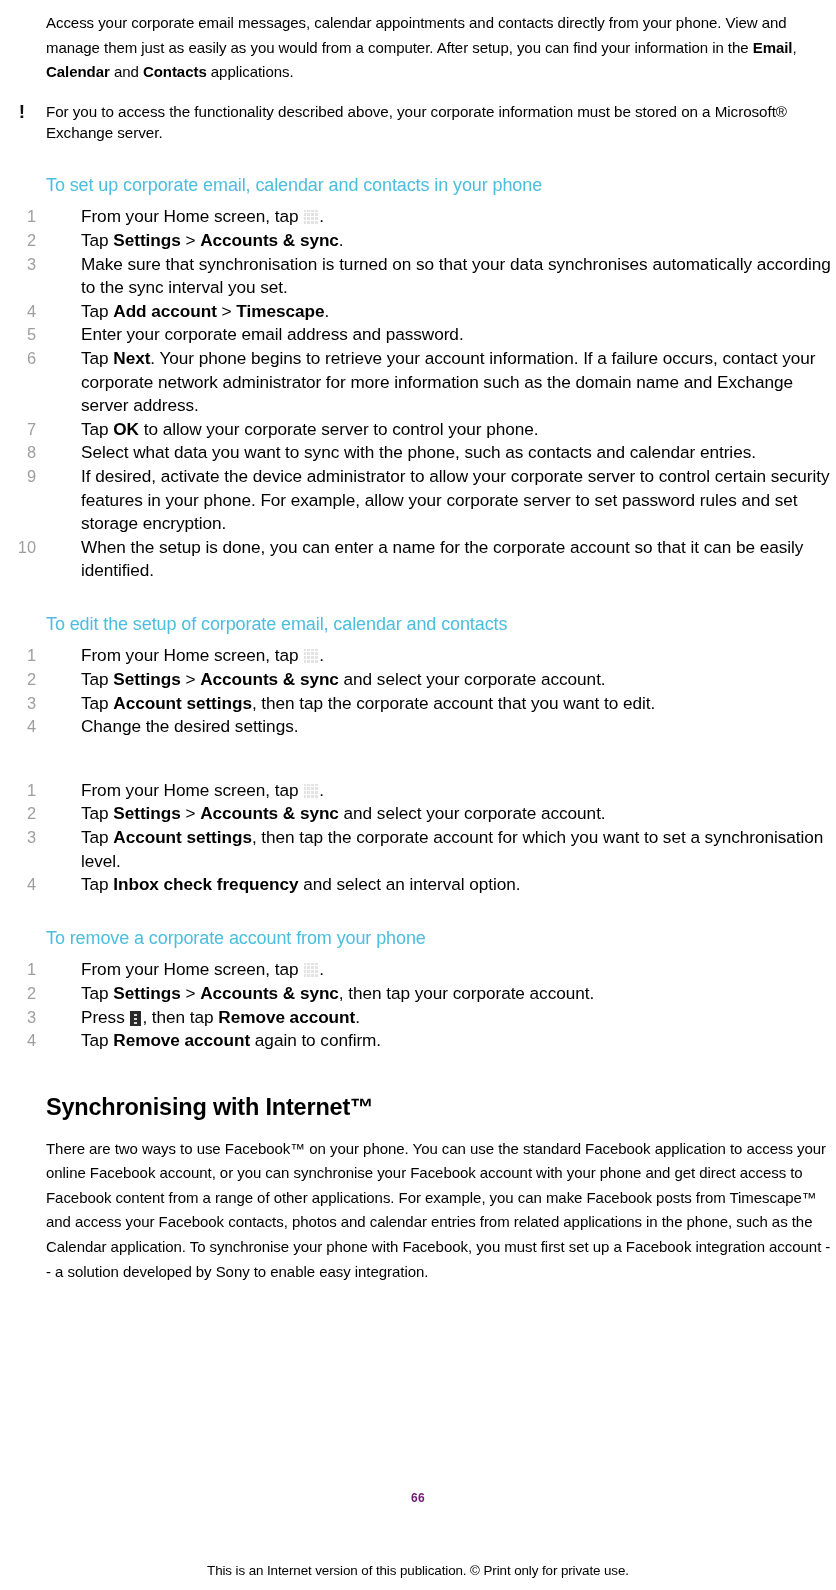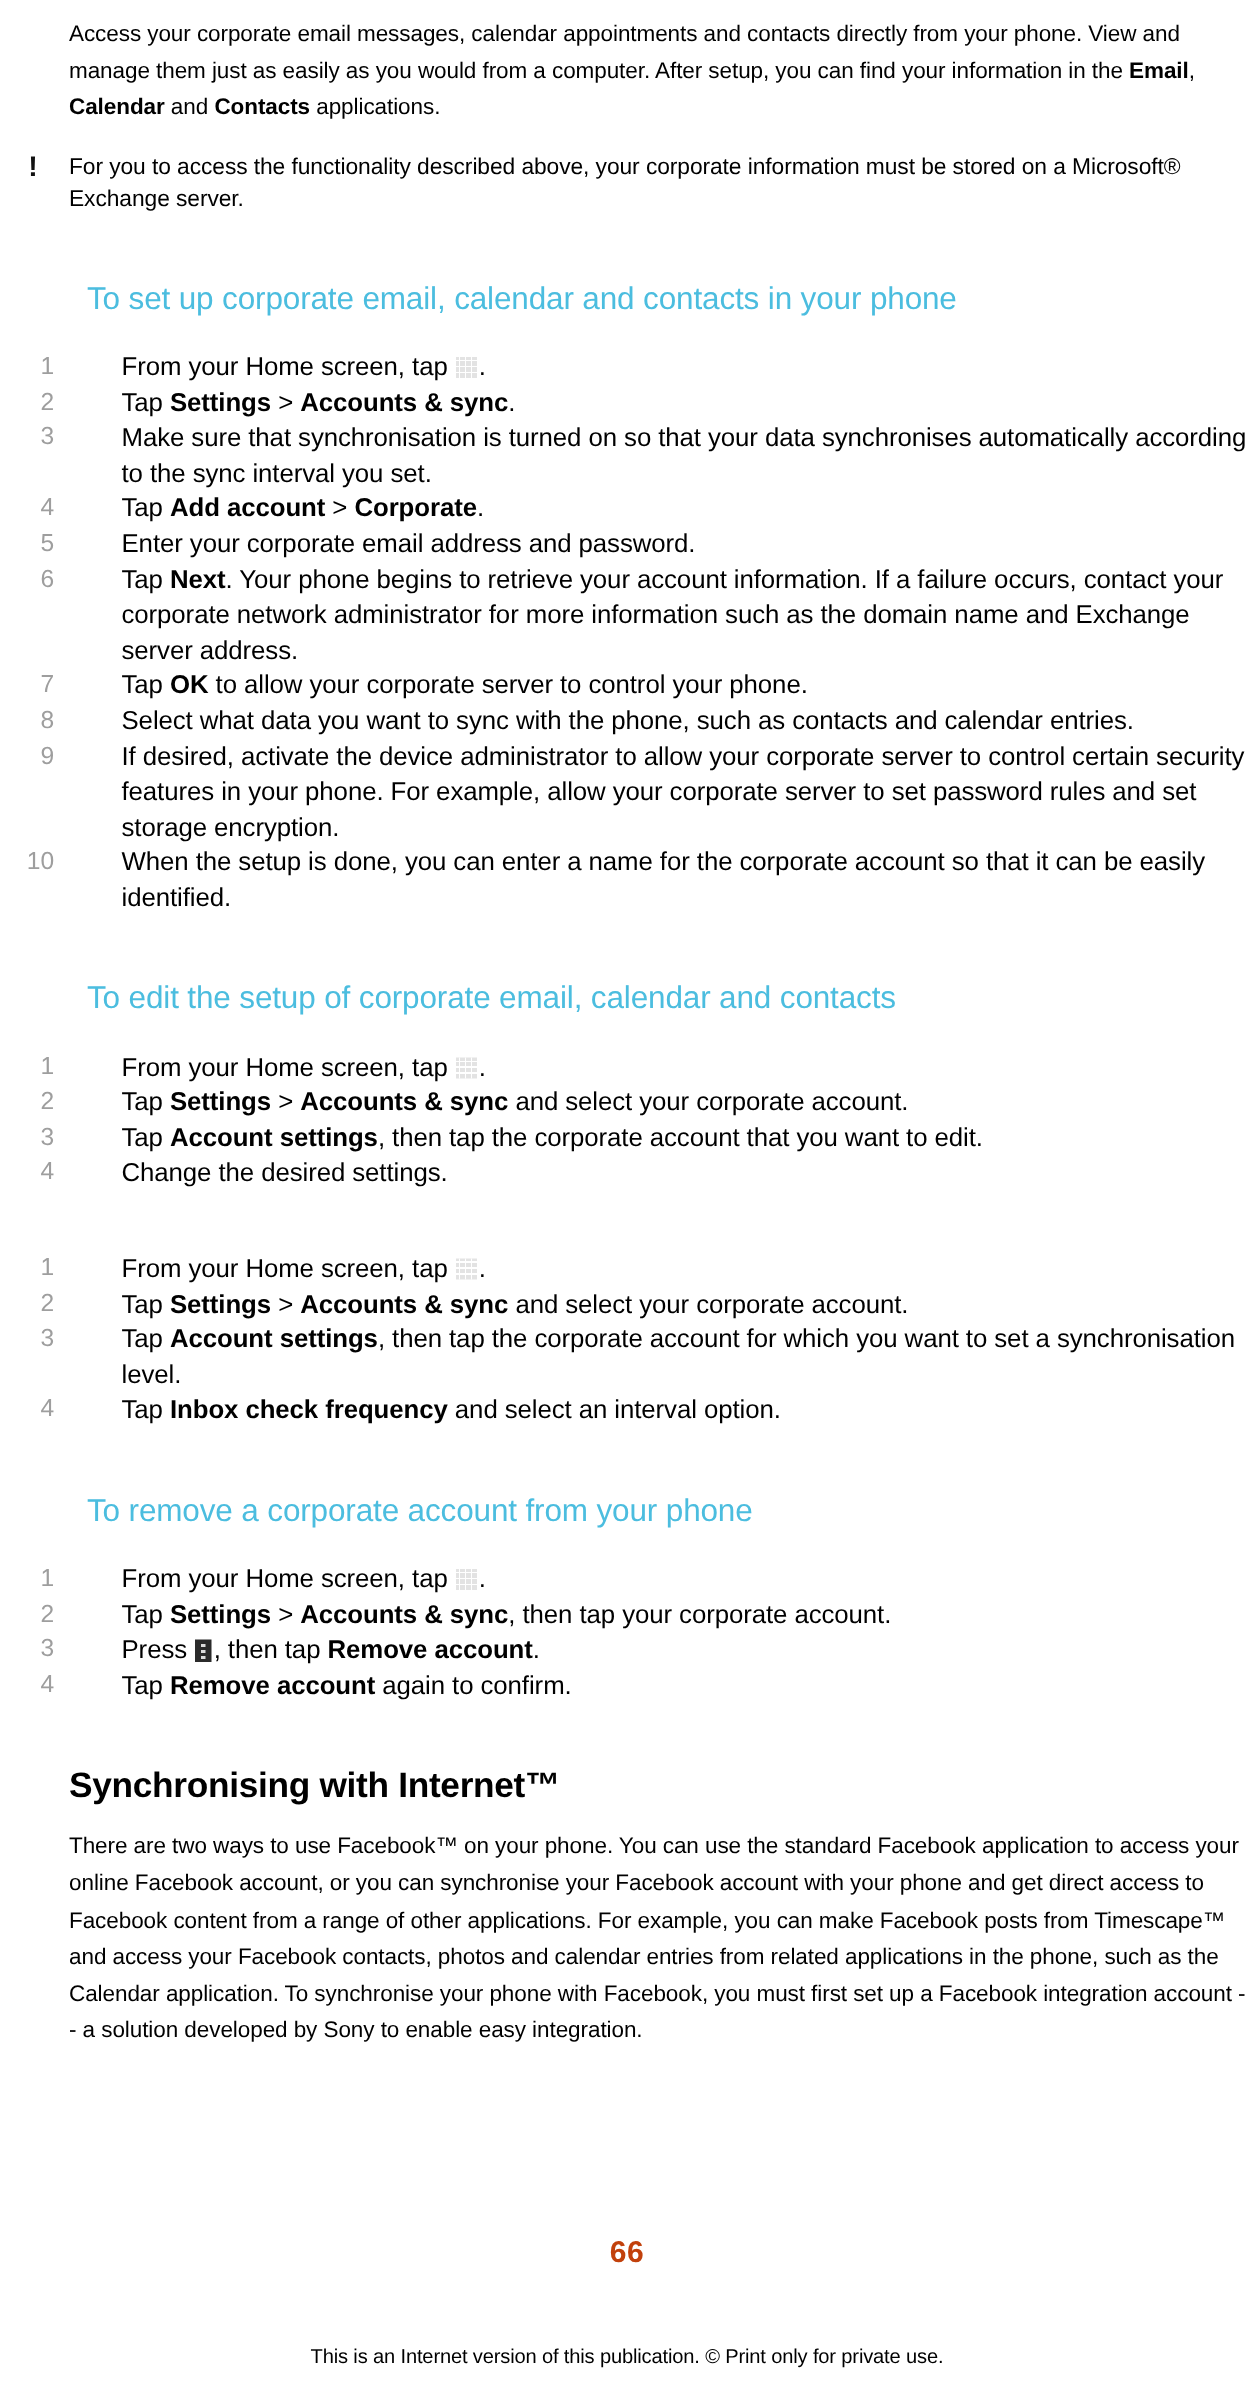--- a/index.html
+++ b/index.html
@@ -30,25 +30,25 @@
     letter-spacing: -0.2px;
     line-height: 1.1;
     margin: 0;
     padding-top: 1px;
     color: #000;
   }
   .h1.second {
     padding-top: 0;
   }
   .h3 {
-    font-size: 21px;
+    font-size: 18px;
     font-weight: normal;
     color: #4BBDDF;
     line-height: 1.2;
-    margin: 12px;
+    margin: 0;
     letter-spacing: -0.1px;
   }
 
   
   .body-p {
     font-size: 15px;
     line-height: 24.6px;
     margin: 0;
     color: #000;
     letter-spacing: -0.05px;
@@ -143,22 +143,22 @@
   .sp-before-h1b   { height: 42px; }
   .sp-after-h1b    { height: 16px; }
 
   
   .page-number {
     position: absolute;
     left: 0;
     right: 0;
     top: 1491px;
     text-align: center;
-    color: #c2410c;
-    font-size: 20px;
+    color: #701a75;
+    font-size: 12px;
     font-weight: bold;
     letter-spacing: 0.3px;
   }
   .footer-note {
     position: absolute;
     left: 0;
     right: 0;
     top: 1563px;
     text-align: center;
     color: #000000;
@@ -194,21 +194,21 @@
       <li>
         <span class="li-num">2</span>
         <span class="li-text">Tap <b>Settings</b> &gt; <b>Accounts &amp; sync</b>.</span>
       </li>
       <li>
         <span class="li-num">3</span>
         <span class="li-text">Make sure that synchronisation is turned on so that your data synchronises automatically according to the sync interval you set.</span>
       </li>
       <li>
         <span class="li-num">4</span>
-        <span class="li-text">Tap <b>Add account</b> &gt; <b>Corporate</b>.</span>
+        <span class="li-text">Tap <b>Add account</b> &gt; <b>Timescape</b>.</span>
       </li>
       <li>
         <span class="li-num">5</span>
         <span class="li-text">Enter your corporate email address and password.</span>
       </li>
       <li>
         <span class="li-num">6</span>
         <span class="li-text">Tap <b>Next</b>. Your phone begins to retrieve your account information. If a failure occurs, contact your corporate network administrator for more information such as the domain name and Exchange server address.</span>
       </li>
       <li>

